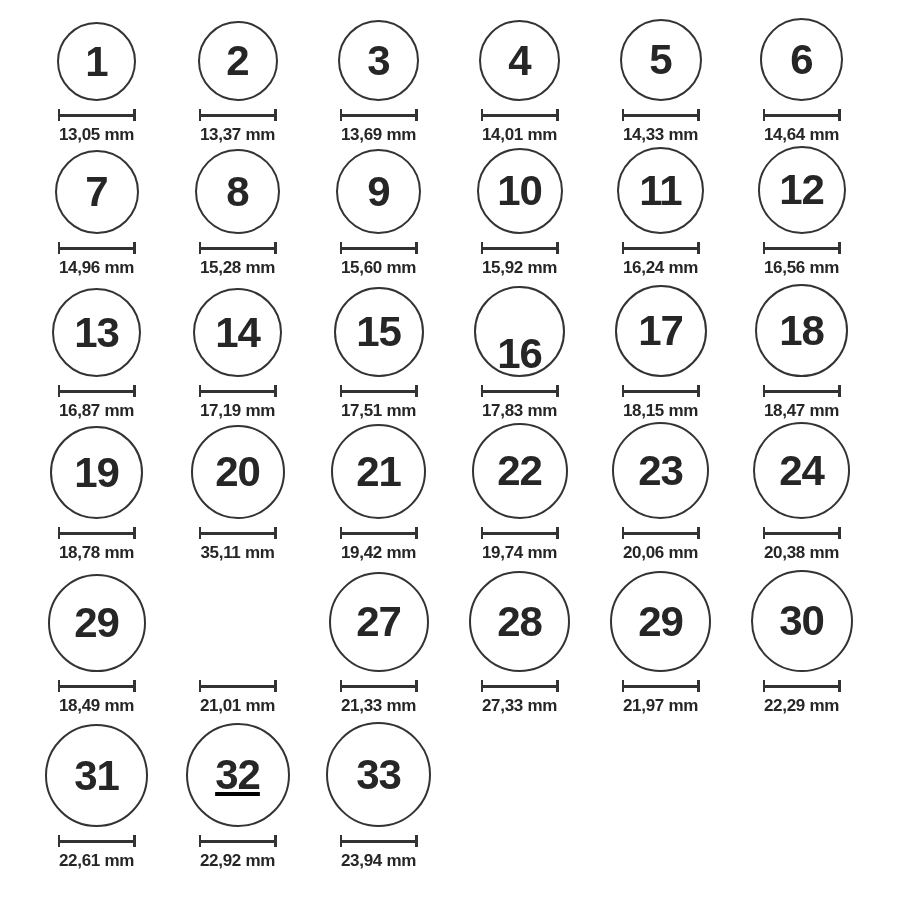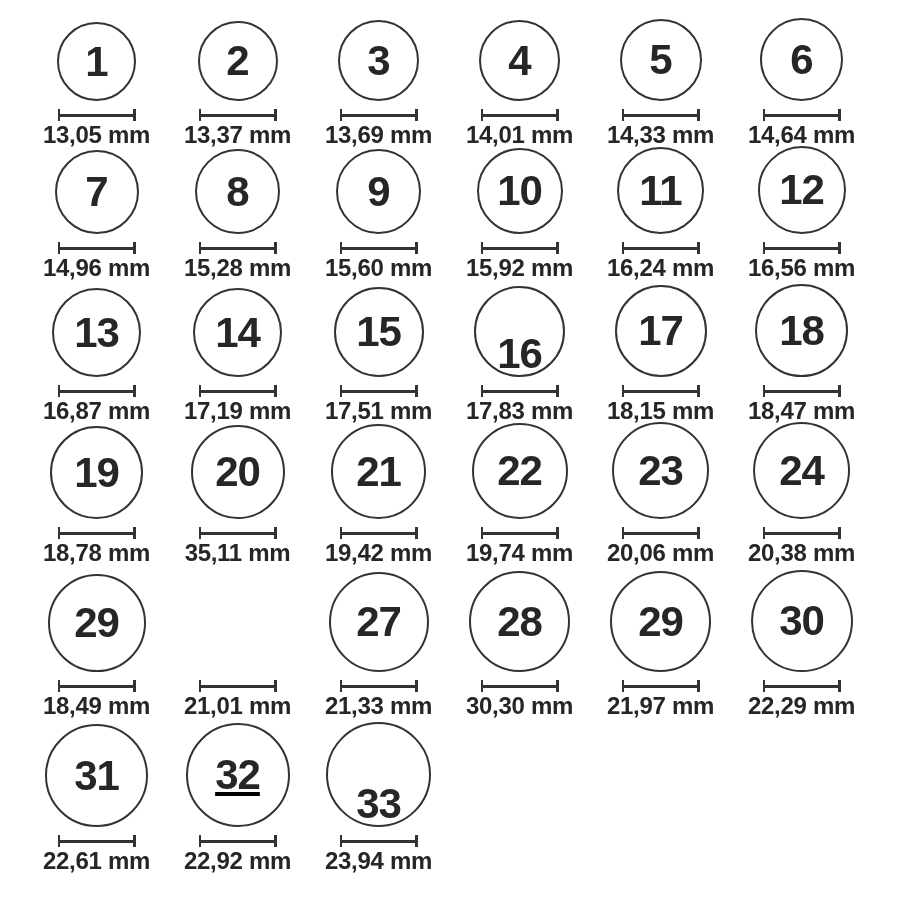--- a/index.html
+++ b/index.html
@@ -62,21 +62,21 @@
   .dim .tick{
     position:absolute;
     top:0;
     width:2.5px;
     height:12px;
     background:var(--outline);
   }
   .dim .tick.left{left:0;}
   .dim .tick.right{right:0;}
   .label{
-    font-size:24px;
+    font-size:17px;
     font-weight:bold;
     color:var(--text);
     line-height:22px;
     letter-spacing:-0.3px;
     white-space:nowrap;
   }
 </style>
 </head>
 <body>
 
@@ -404,21 +404,21 @@
 
   <div class="cell">
     <div class="circle" style="width: 101px; height: 101px;">
       <span class="num">28</span>
     </div>
     <div class="dim">
       <span class="tick left"></span>
       <span class="bar"></span>
       <span class="tick right"></span>
     </div>
-    <div class="label">30,30 mm</div>
+    <div class="label">27,33 mm</div>
   </div>
 
   <div class="cell">
     <div class="circle" style="width: 101px; height: 101px;">
       <span class="num">29</span>
     </div>
     <div class="dim">
       <span class="tick left"></span>
       <span class="bar"></span>
       <span class="tick right"></span>
@@ -456,21 +456,21 @@
     </div>
     <div class="dim">
       <span class="tick left"></span>
       <span class="bar"></span>
       <span class="tick right"></span>
     </div>
     <div class="label">22,92 mm</div>
   </div>
 
   <div class="cell">
-    <div class="circle" style="width: 105px; height: 105px; align-items: flex-end;">
+    <div class="circle" style="width: 105px; height: 105px;">
       <span class="num">33</span>
     </div>
     <div class="dim">
       <span class="tick left"></span>
       <span class="bar"></span>
       <span class="tick right"></span>
     </div>
     <div class="label">23,94 mm</div>
   </div>
 </div>

